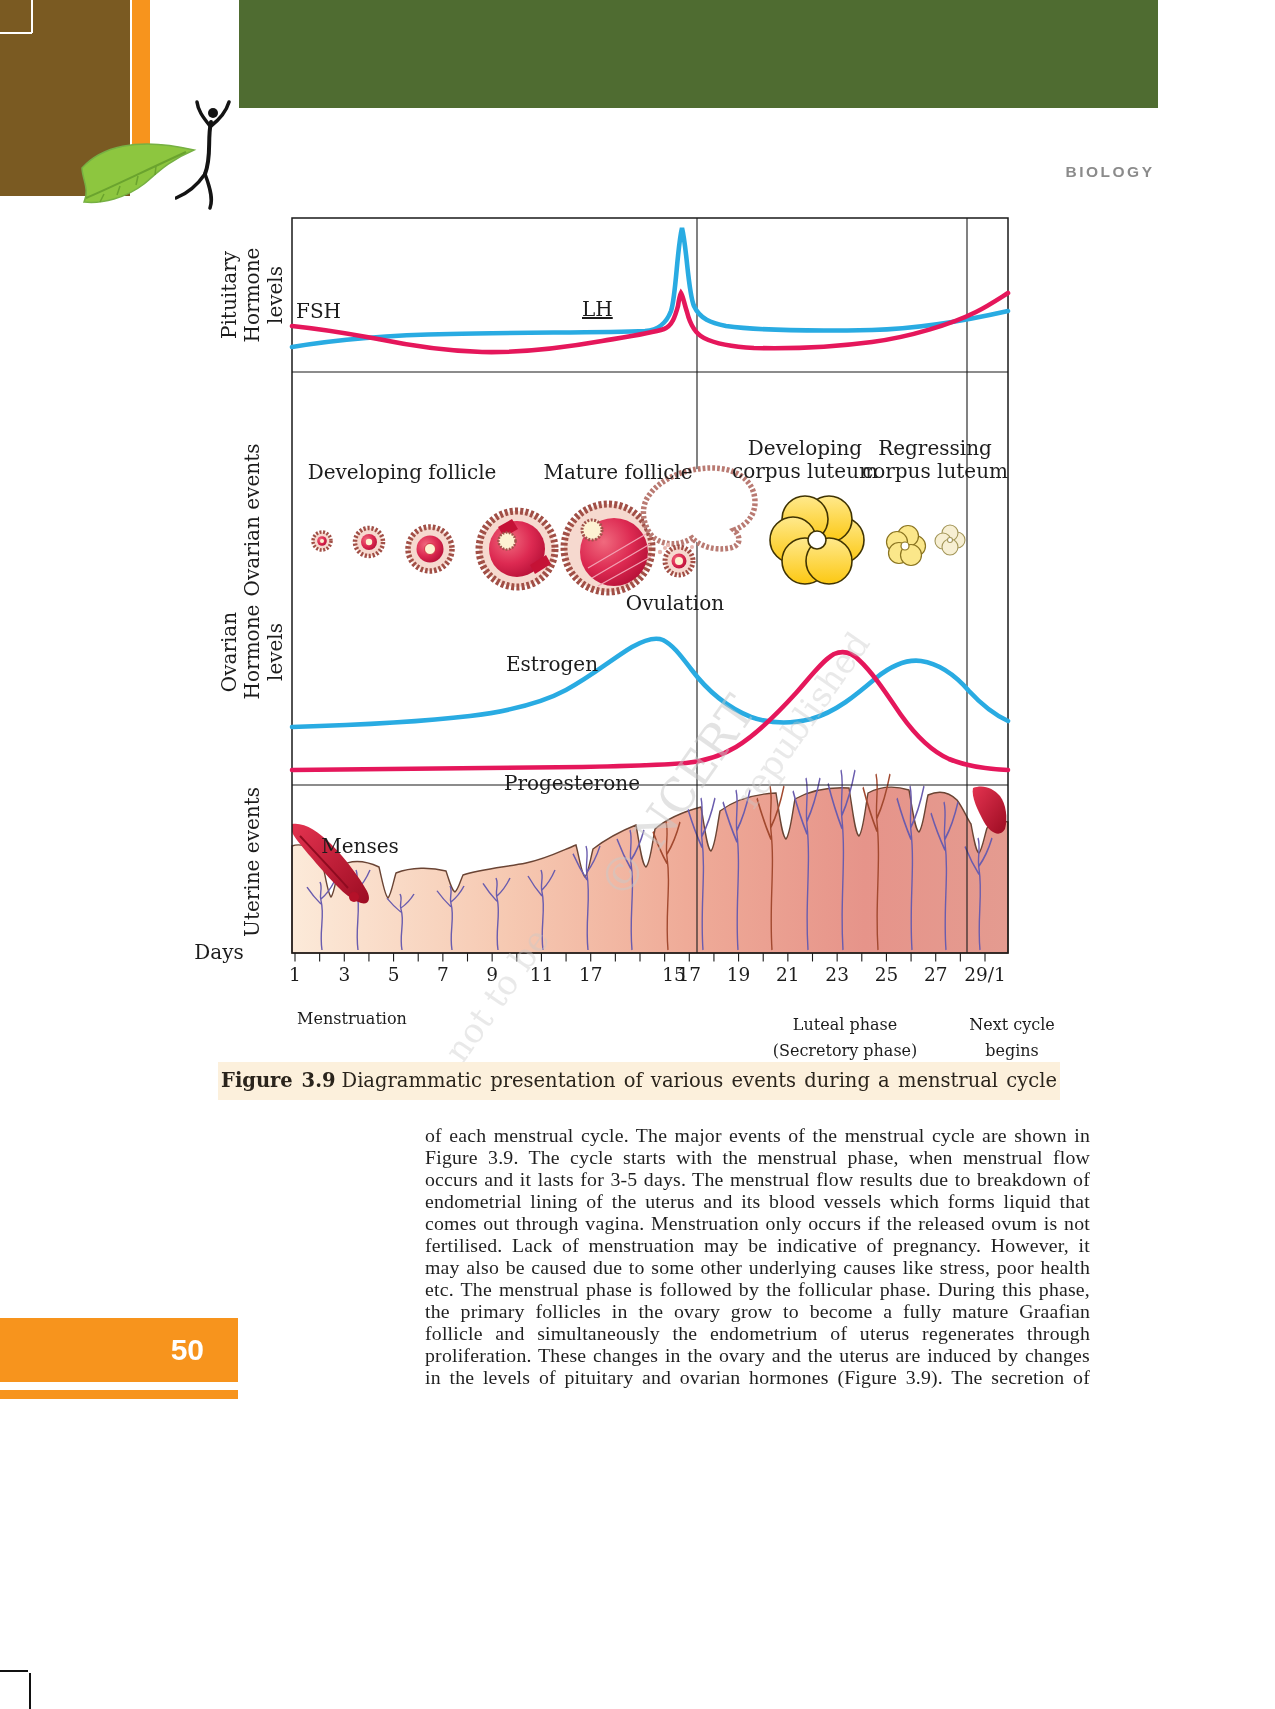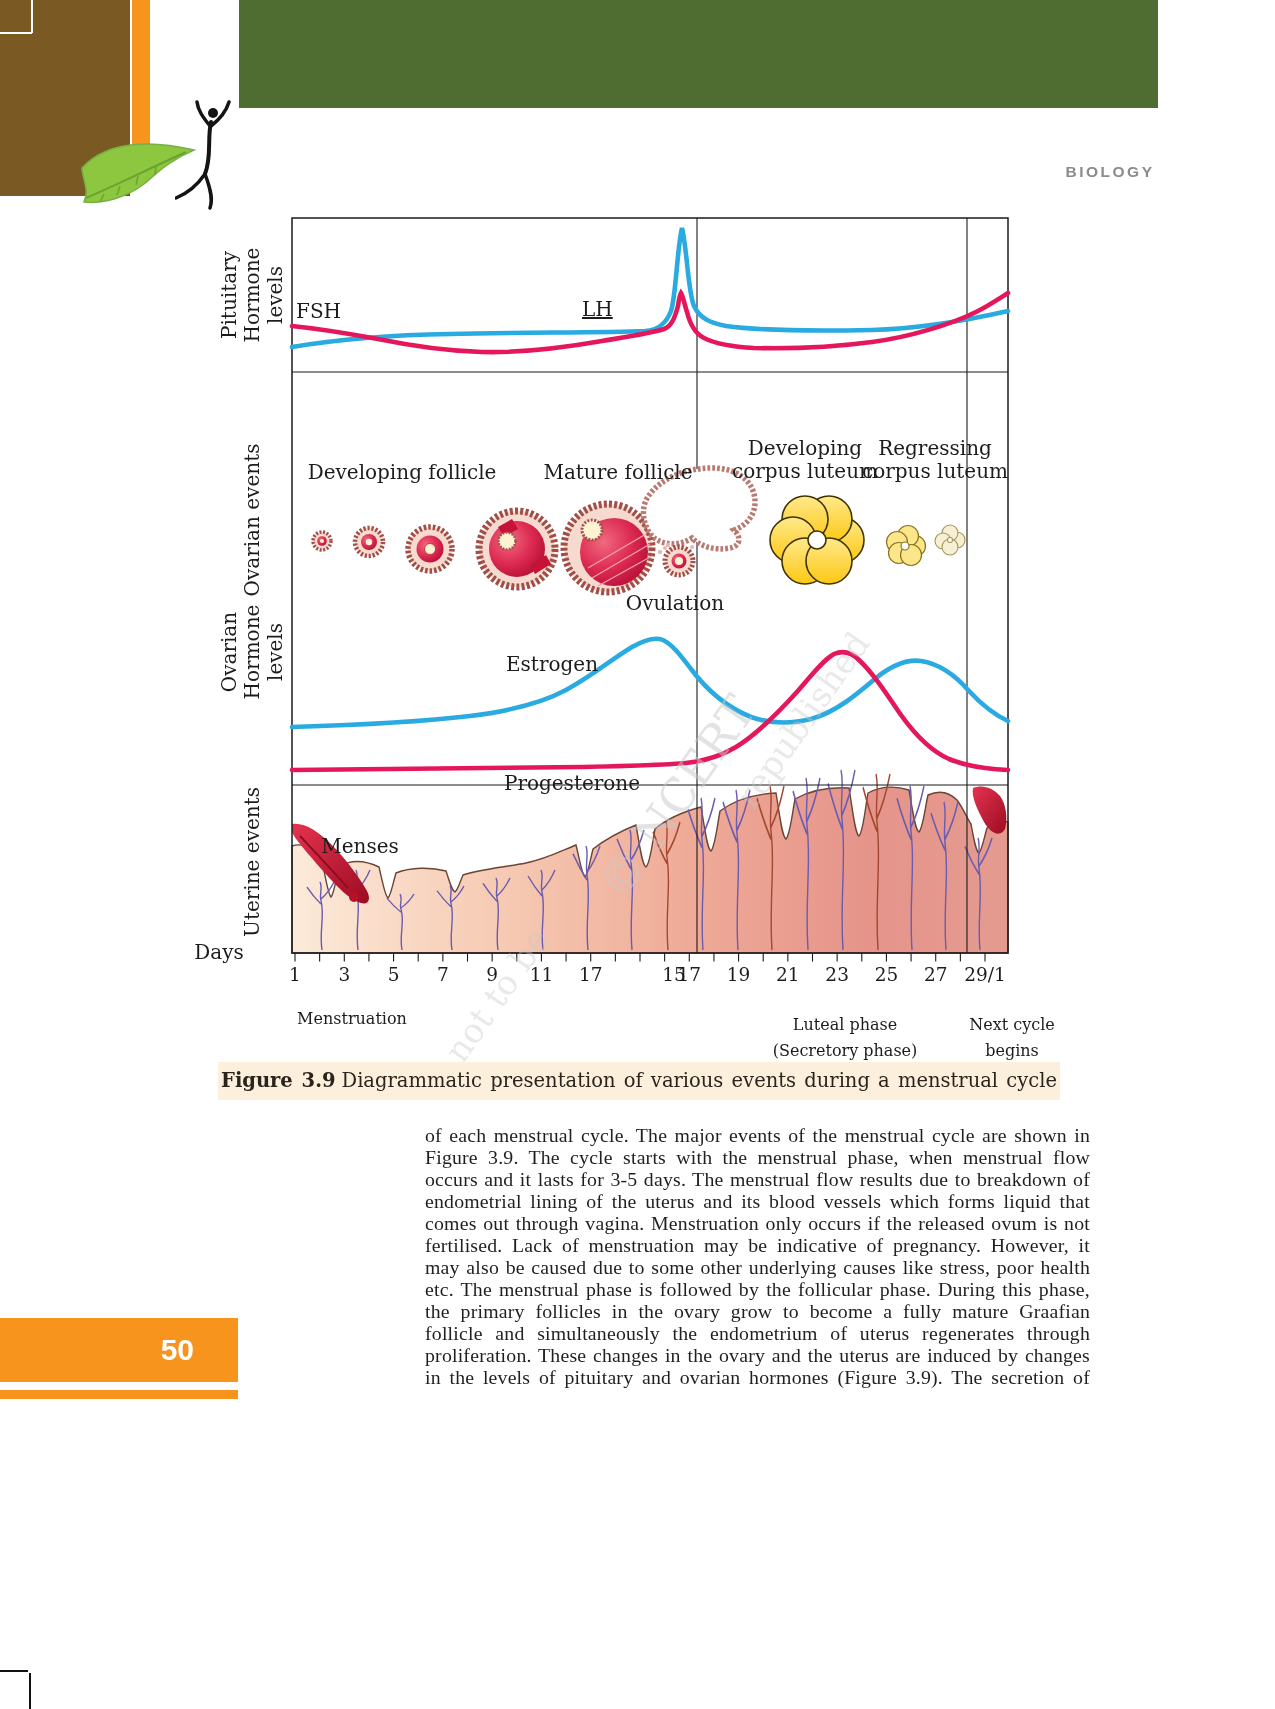--- a/index.html
+++ b/index.html
@@ -23,21 +23,21 @@
            font-family:"DejaVu Serif",serif;font-size:18.5px;color:#1c1c1c;}
   .phase{font-family:"DejaVu Serif",serif;font-size:16px;color:#1c1c1c;text-align:center;line-height:26px;}
   .caption-band{left:218px;top:1062px;width:842px;height:38px;background:#fcf0dc;
                 text-align:center;line-height:38px;font-family:"DejaVu Serif",serif;
                 font-size:19.5px;color:#2a241c;word-spacing:2px;}
   .caption-band b{font-weight:bold;margin-right:6px;}
   .body-text{left:398px;top:1124px;width:665px;font-family:"Liberation Serif",serif;
              font-size:19.8px;line-height:22px;color:#1f1f1f;text-align:justify;
              text-align-last:justify;letter-spacing:.2px;word-spacing:1px;margin-left:27px;}
   .pagenum-band{left:0;top:1318px;width:238px;height:64px;background:#f7941d;}
-  .pagenum-band span{display:block;text-align:right;padding-right:44px;line-height:64px;
+  .pagenum-band span{display:block;text-align:right;padding-right:34px;line-height:64px;
                      color:#fff;font-family:"Liberation Sans",sans-serif;font-size:30px;font-weight:bold;}
   .orange-strip2{left:0;top:1390px;width:238px;height:9px;background:#f7941d;}
   .wm{position:absolute;color:#c9c9c9;font-family:"DejaVu Serif",serif;transform:rotate(-55deg);}
 </style>
 </head>
 <body>
 
 <div class="page">
 
   <div class="abs brown-block"></div>

